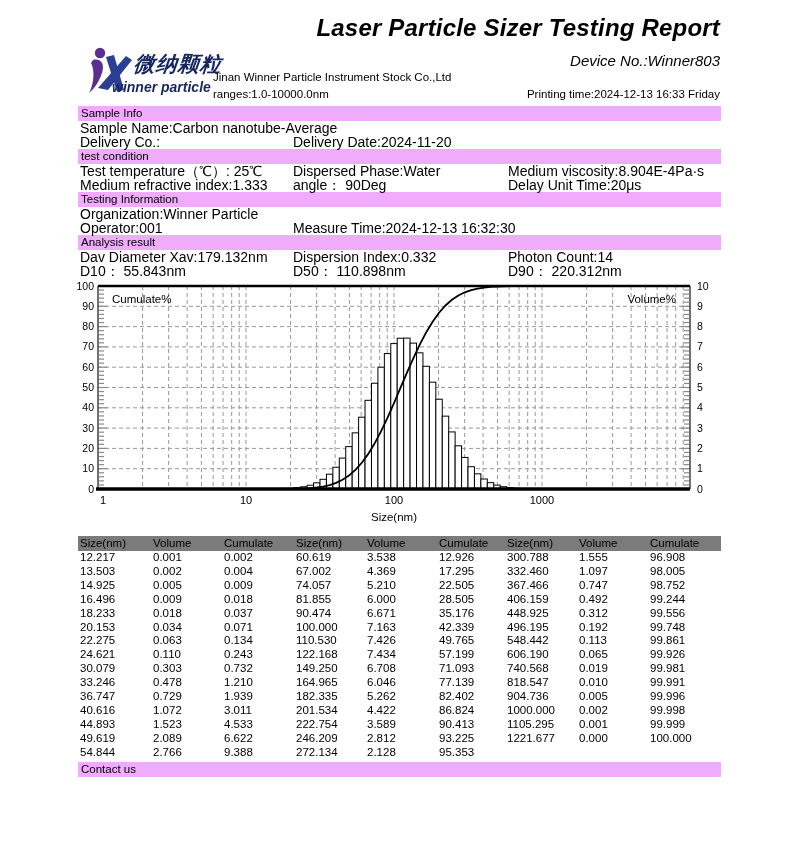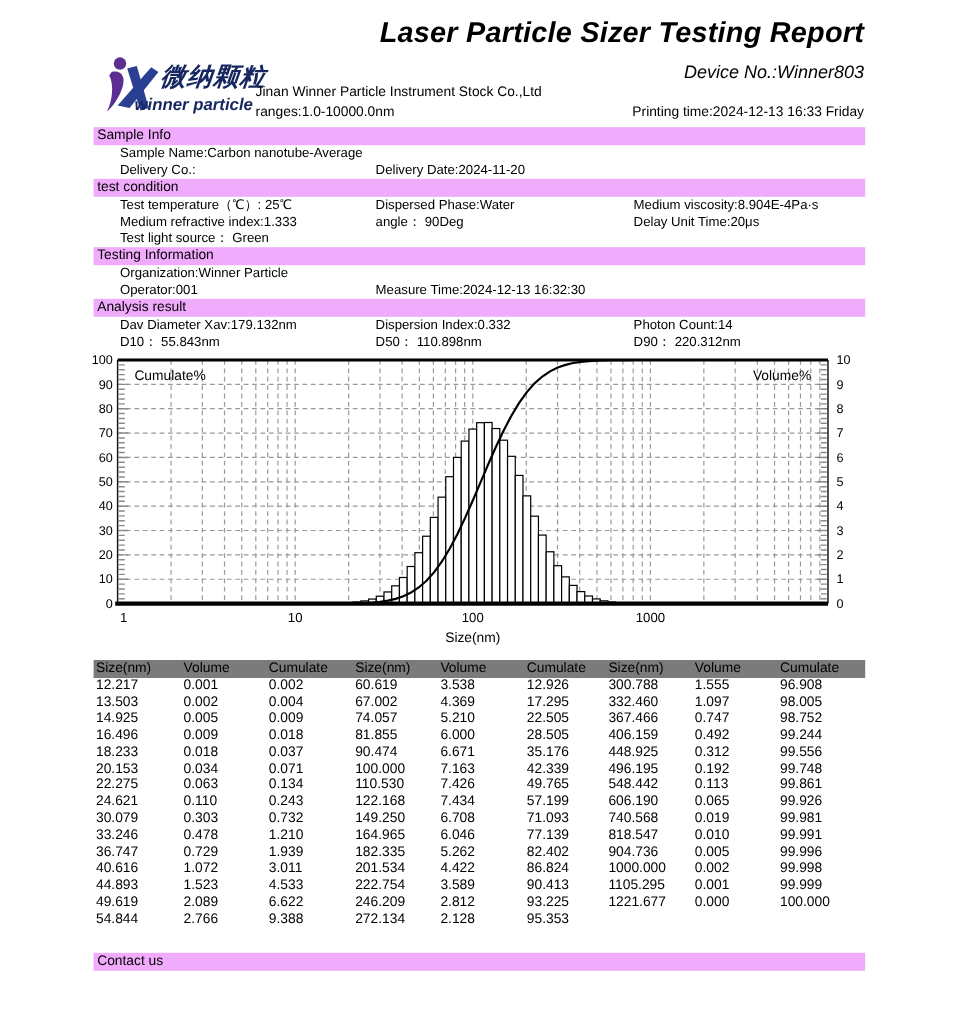--- a/index.html
+++ b/index.html
@@ -32,36 +32,36 @@
     position:absolute; left:24px; top:35px;
     font-size:14px; font-weight:bold; font-style:italic; color:#16275f;
   }
 
   .content { position:absolute; left:78px; top:106px; width:643px; }
 
   .secbar {
     background:#f0abfc; height:15px; line-height:15px;
     font-size:11.5px; padding-left:3px; color:#000;
   }
-  .row { position:relative; height:14px; font-size:11px; line-height:14px;margin-left:20px; }
+  .row { position:relative; height:14px; font-size:14px; line-height:14px; }
   .row span { position:absolute; white-space:nowrap; }
   .c0 { left:2px; } .c1 { left:215px; } .c2 { left:430px; }
 
   #chart-svg { display:block; margin-top:0; }
   svg text { font-family:"Liberation Sans", sans-serif; fill:#000; }
 
   .tgrid {
     display:grid;
     grid-template-columns:73px 71px 72px 71px 72px 68px 72px 71px 73px;
     font-size:11.5px;
   }
   .thead { background:#7b7b7b; height:15px; line-height:15px; margin-top:11px; }
   .tgrid .tcell { padding-left:2px; line-height:13.9px; white-space:nowrap; }
   .thead .tcell { line-height:15px; }
-  .contactbar { margin-top:20px; }
+  .contactbar { margin-top:2px; }
 </style>
 </head>
 <body>
 
 <div class="title">Laser Particle Sizer Testing Report</div>
 <div class="device">Device No.:Winner803</div>
 
 <div class="logo">
   <svg width="46" height="52" viewBox="0 0 46 52">
     <circle cx="12" cy="7" r="5.2" fill="#5c2e91"></circle>
@@ -92,23 +92,20 @@
   <div class="secbar">test condition</div>
   <div class="row">
     <span class="c0">Test temperature（℃）: 25℃</span>
     <span class="c1">Dispersed Phase:Water</span>
     <span class="c2">Medium viscosity:8.904E-4Pa·s</span>
   </div>
   <div class="row">
     <span class="c0">Medium refractive index:1.333</span>
     <span class="c1">angle： 90Deg</span>
     <span class="c2">Delay Unit Time:20μs</span>
-  </div>
-  <div class="row">
-    <span class="c0">Test light source： Green</span>
   </div>
 
   <div class="secbar">Testing Information</div>
   <div class="row">
     <span class="c0">Organization:Winner Particle</span>
   </div>
   <div class="row">
     <span class="c0">Operator:001</span>
     <span class="c1">Measure Time:2024-12-13 16:32:30</span>
   </div>

